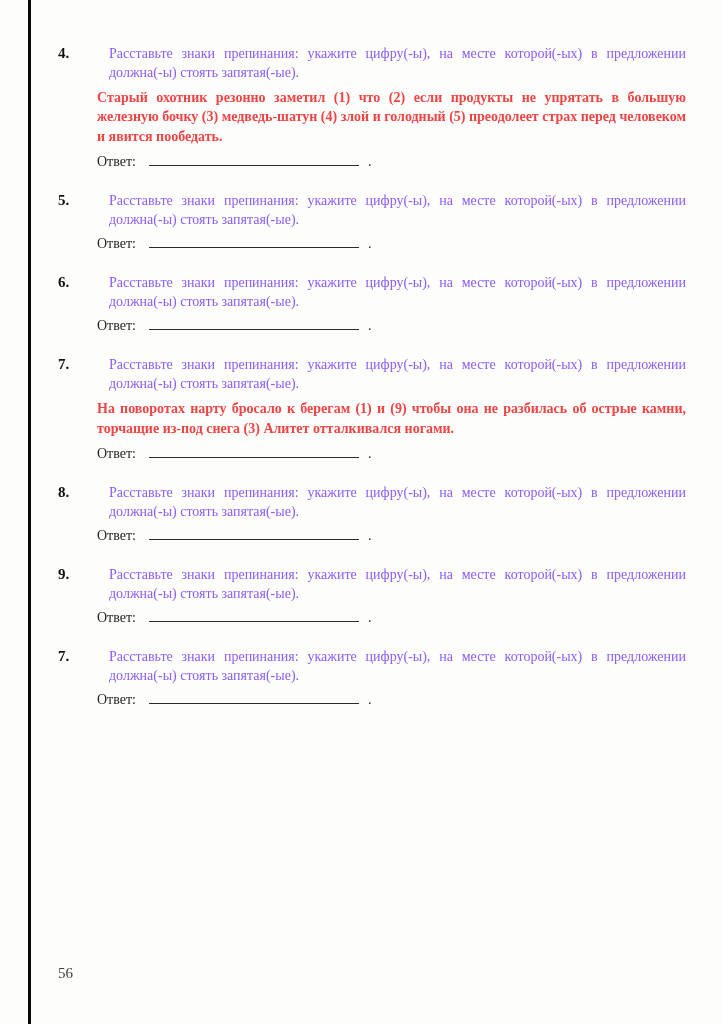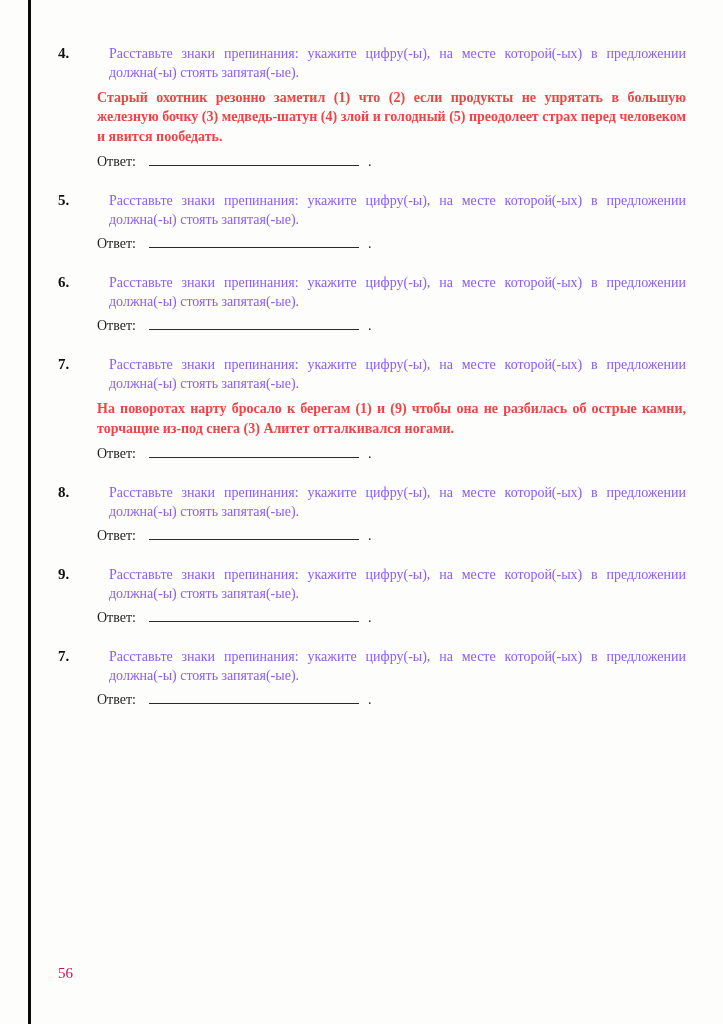--- a/index.html
+++ b/index.html
@@ -74,21 +74,21 @@
   }
   .answer-dot {
     font-size: 14px;
     color: #222;
   }
   footer.page-footer {
     position: absolute;
     left: 58px;
     bottom: 42px;
     font-size: 15px;
-    color: #be185d;
+    color: #404040;
   }
 </style>
 </head>
 <body>
 
 <div class="edge-line"></div>
 
 <main class="page">
   <section id="task-list">
   <article class="task">

